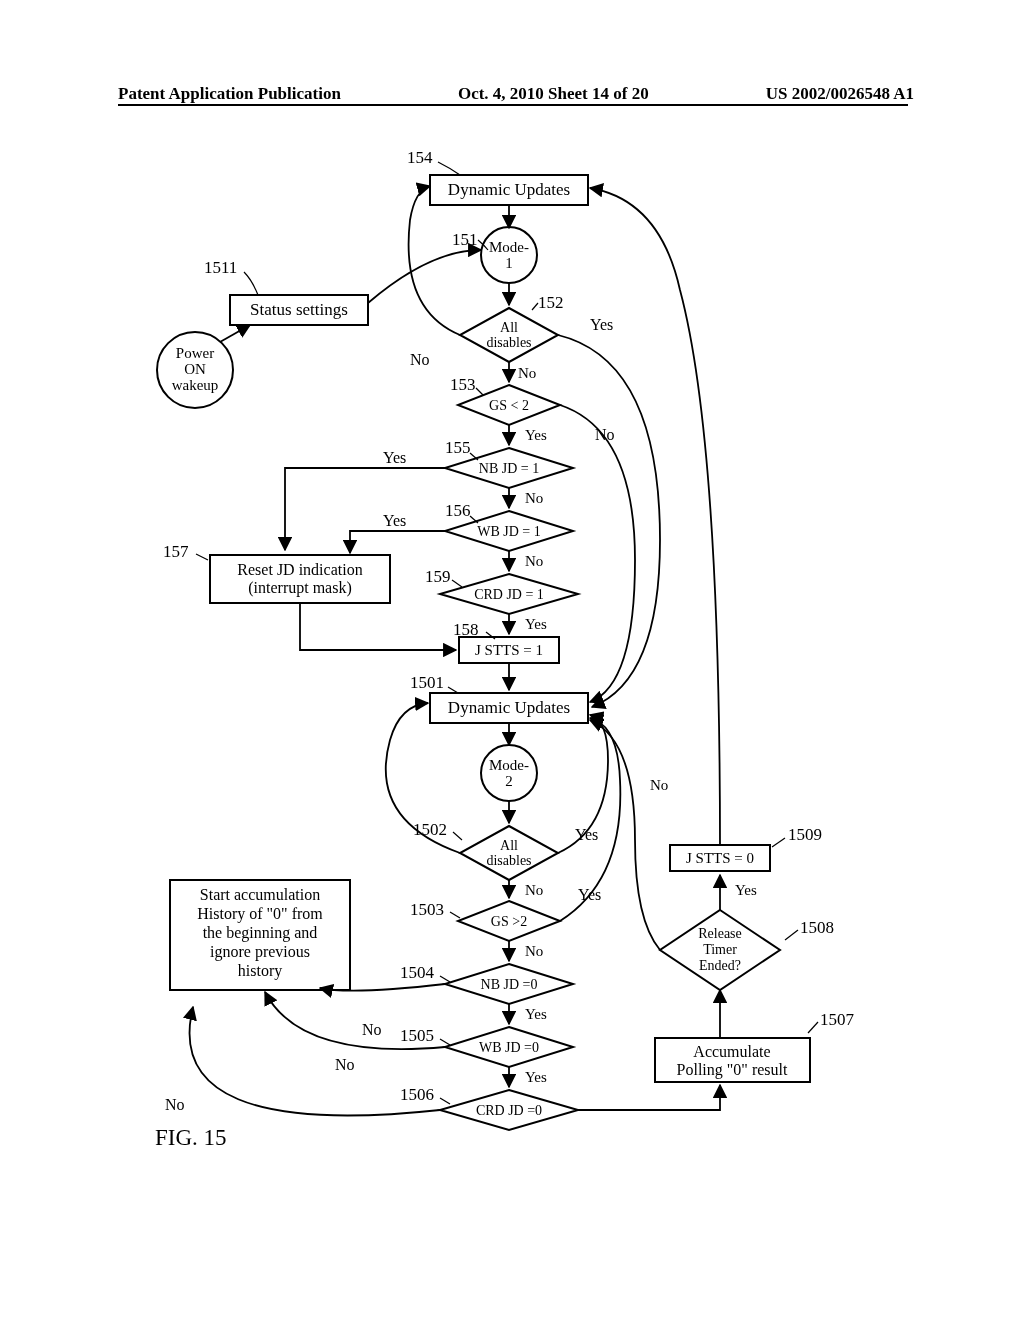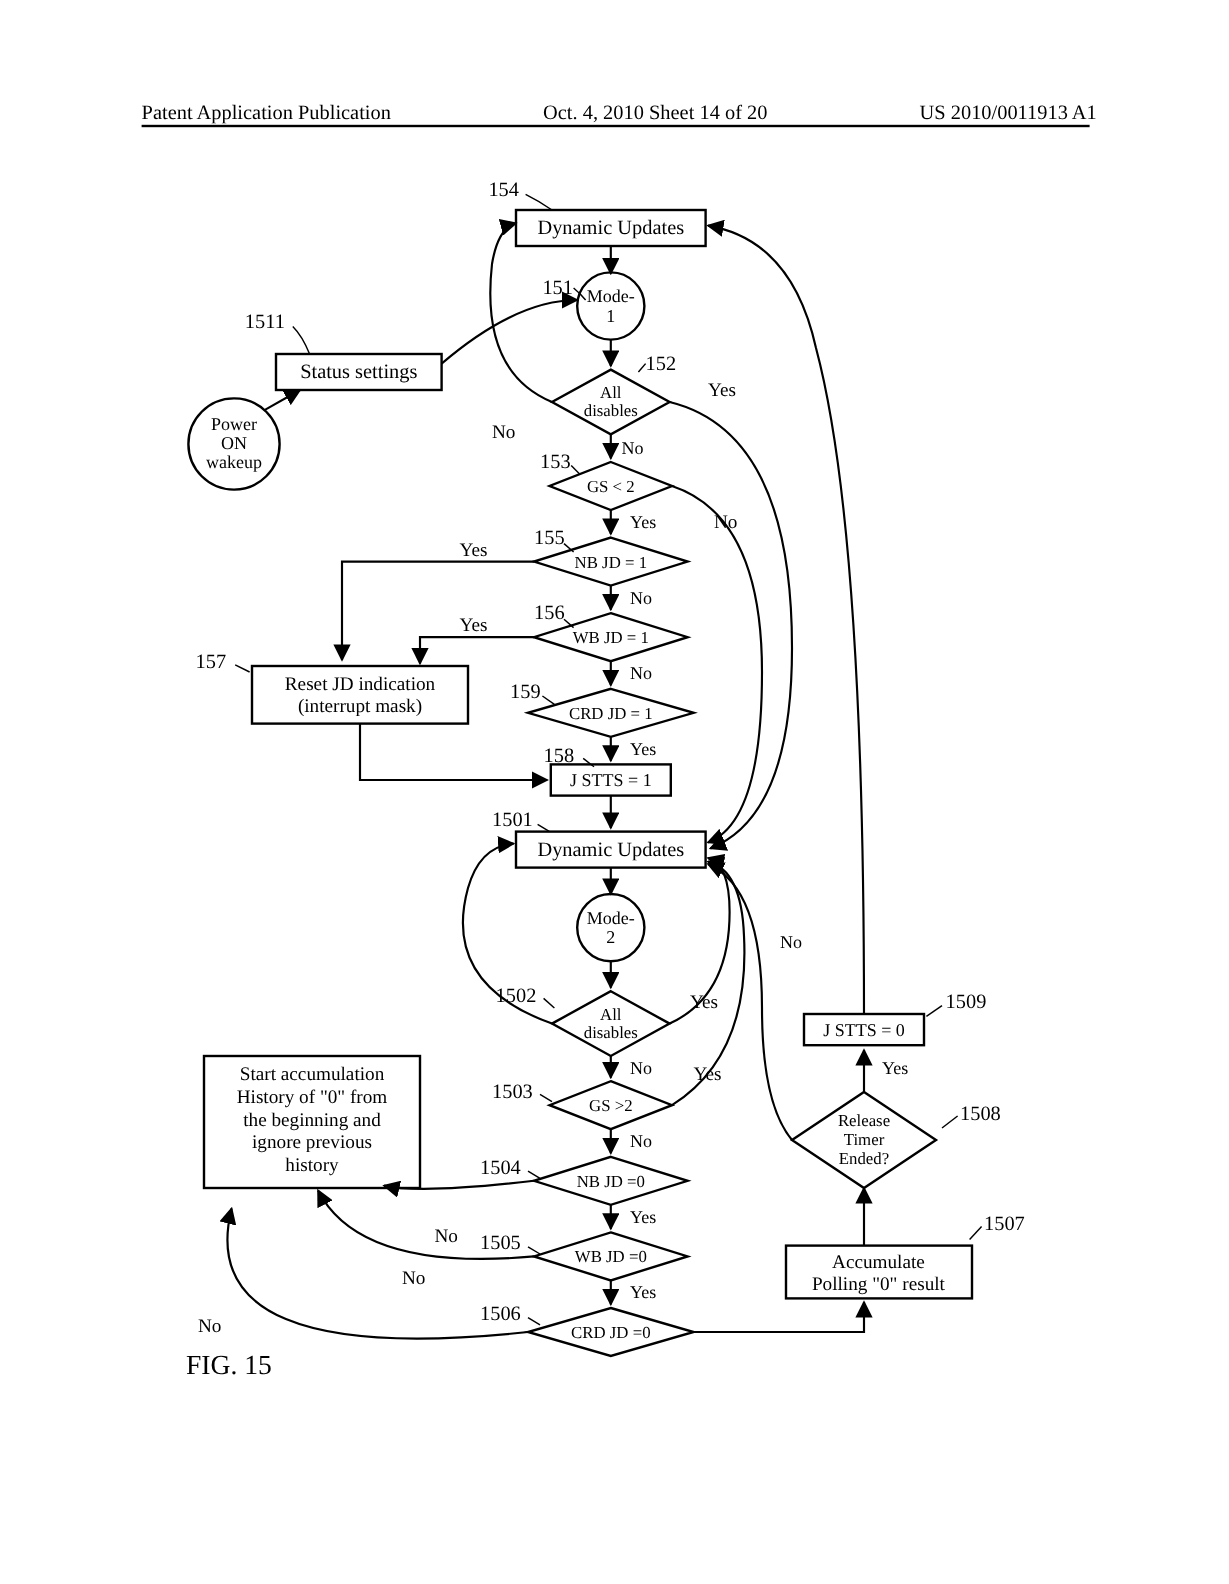--- a/index.html
+++ b/index.html
@@ -11,21 +11,21 @@
     position: relative;
   }
   .header {
     position: absolute;
     top: 84px;
     left: 0;
     width: 1024px;
     display: flex;
     justify-content: space-between;
     padding: 0 110px 0 118px;
-    font-weight: normal;
+    font-weight: bold;
     font-size: 17px;
     text-align: right;
   }
   .header-line {
     position: absolute;
     top: 104px;
     left: 118px;
     width: 790px;
     border-top: 2px solid black;
   }
@@ -36,21 +36,21 @@
     width: 824px;
     height: 1150px;
   }
 </style>
 </head>
 <body>
 
 <div class="header">
   <span>Patent Application Publication</span>
   <span>Oct. 4, 2010  Sheet 14 of 20</span>
-  <span>US 2010/0011913 A1</span>
+  <span>US 2002/0026548 A1</span>
 </div>
 <div class="header-line"></div>
 
 <svg class="flowchart" viewBox="0 0 824 1150">
   <defs>
     <marker id="arrow" viewBox="0 0 10 10" refX="9" refY="5" markerWidth="8" markerHeight="8" orient="auto-start-reverse">
       <path d="M 0 0 L 10 5 L 0 10 z" fill="black"></path>
     </marker>
   </defs>
 

